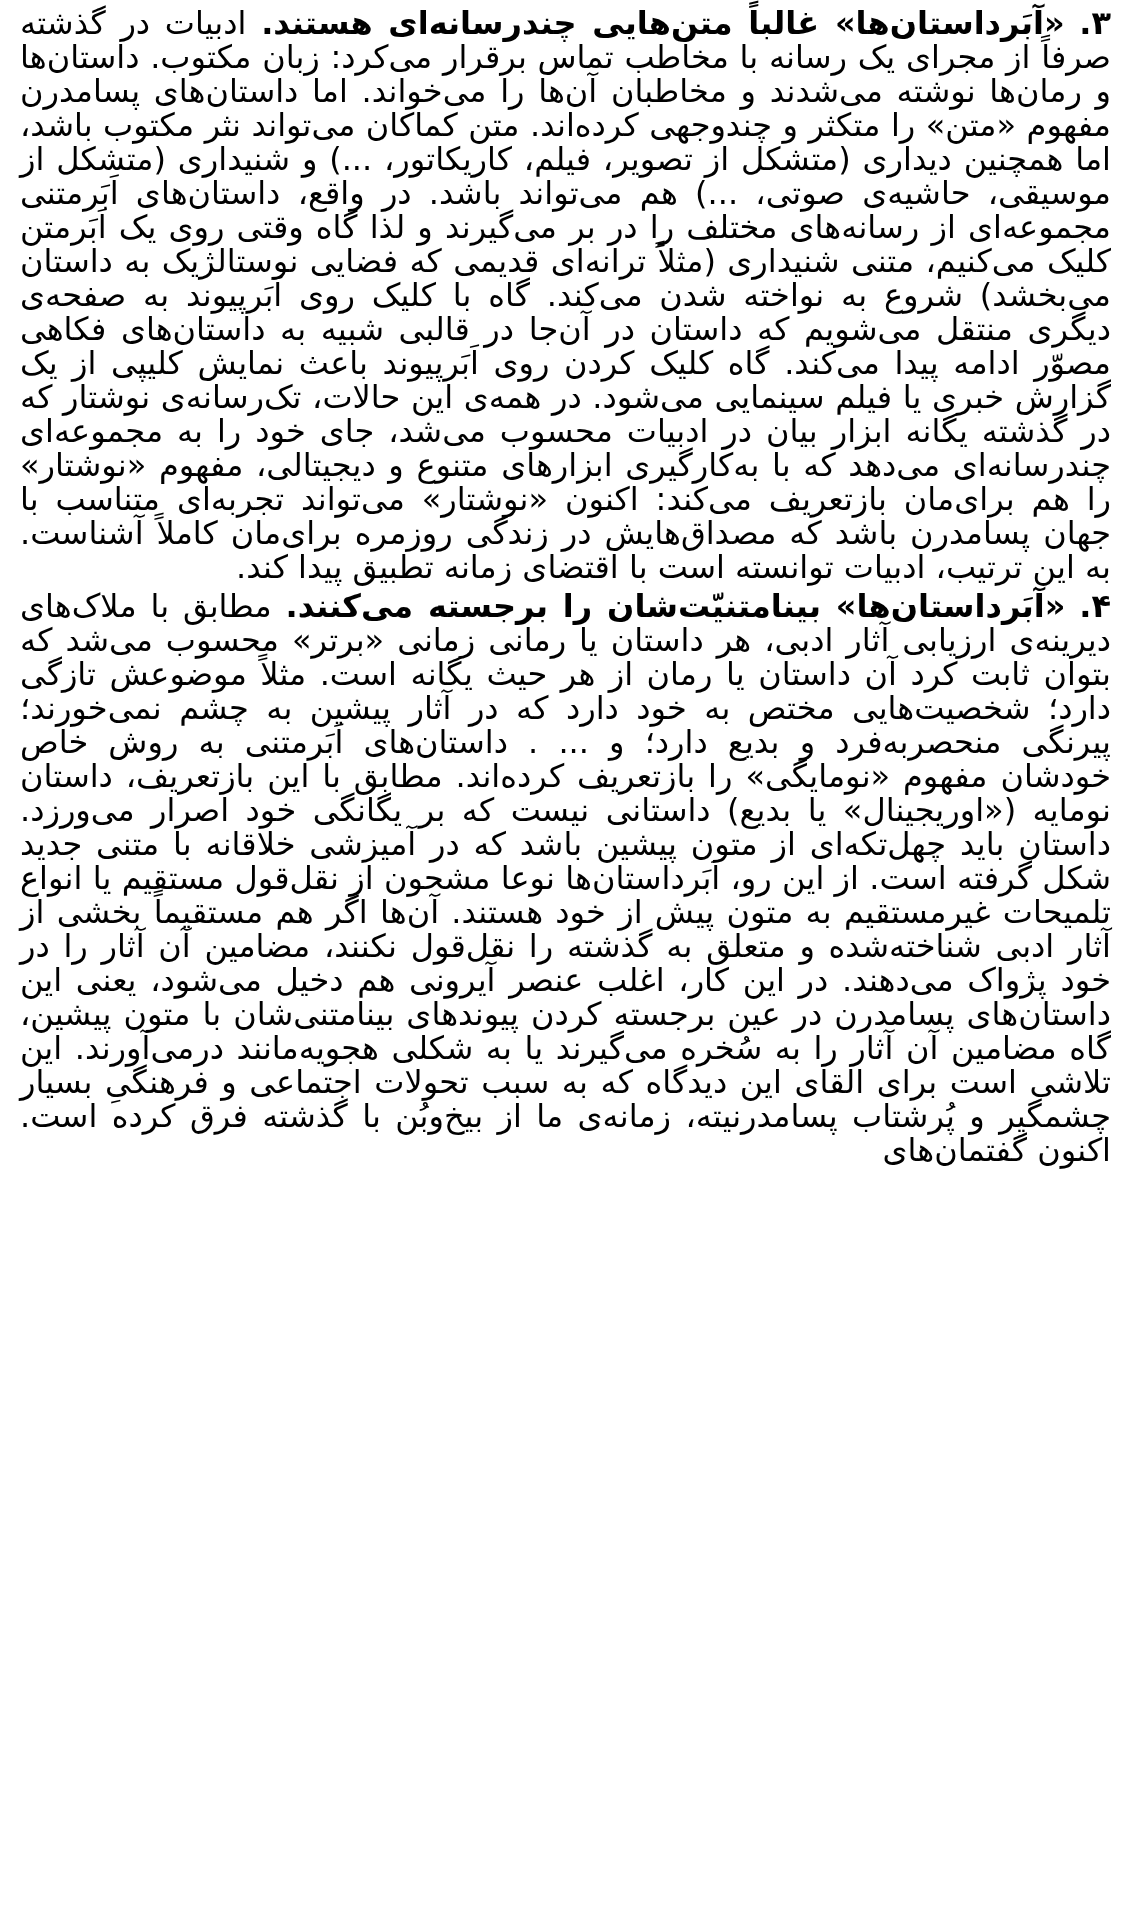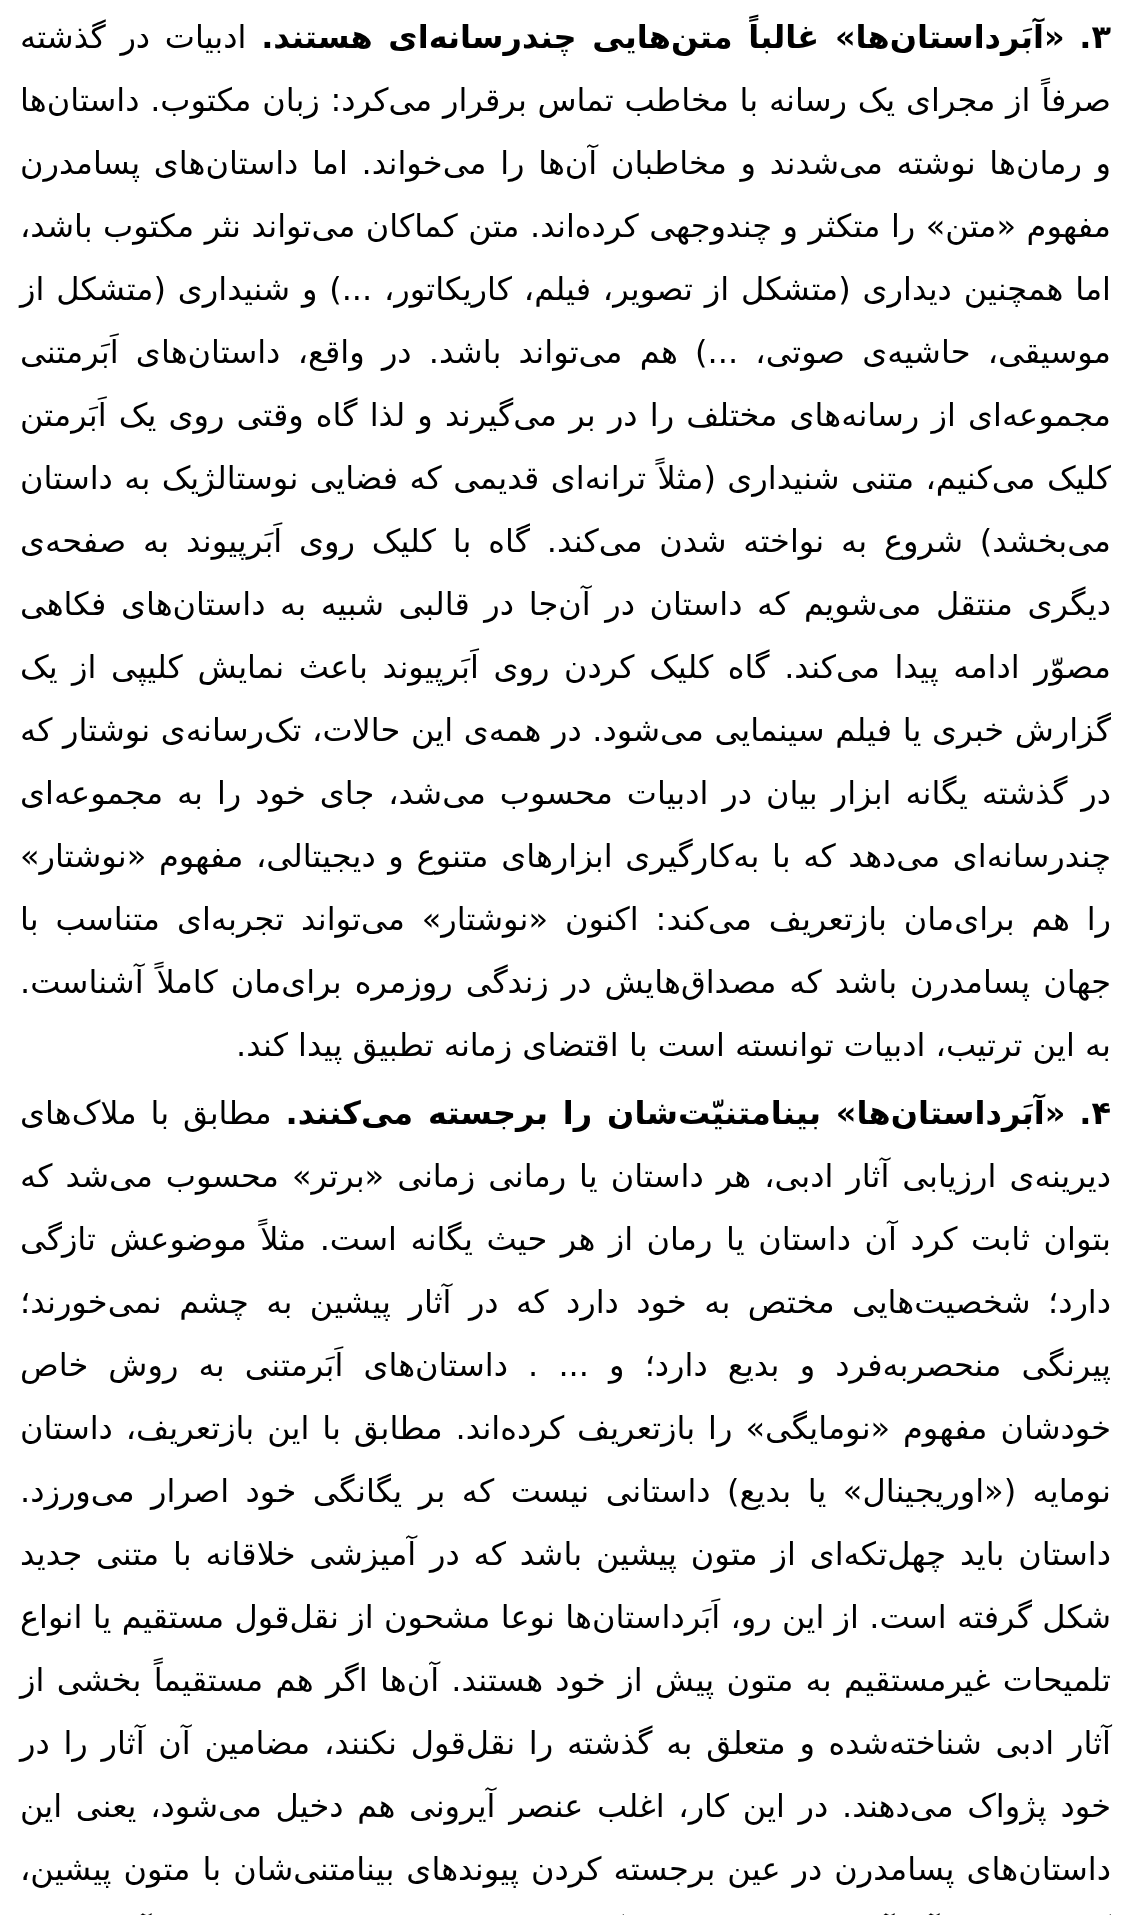--- a/index.html
+++ b/index.html
@@ -16,21 +16,21 @@
     box-sizing: border-box;
     width: 1129px;
     height: 1915px;
     background: #ffffff;
     color: #000000;
     direction: rtl;
     unicode-bidi: embed;
     padding: 6px 18px 12px 20px;
     font-family: "DejaVu Sans", sans-serif;
     font-size: 32px;
-    line-height: 63px;
+    line-height: 34px;
     text-align: justify;
     text-justify: inter-word;
     overflow: hidden;
   }
   .para {
     margin: 0 0 5px 0;
     padding: 0;
   }
   .para-number,
   .para-heading {

